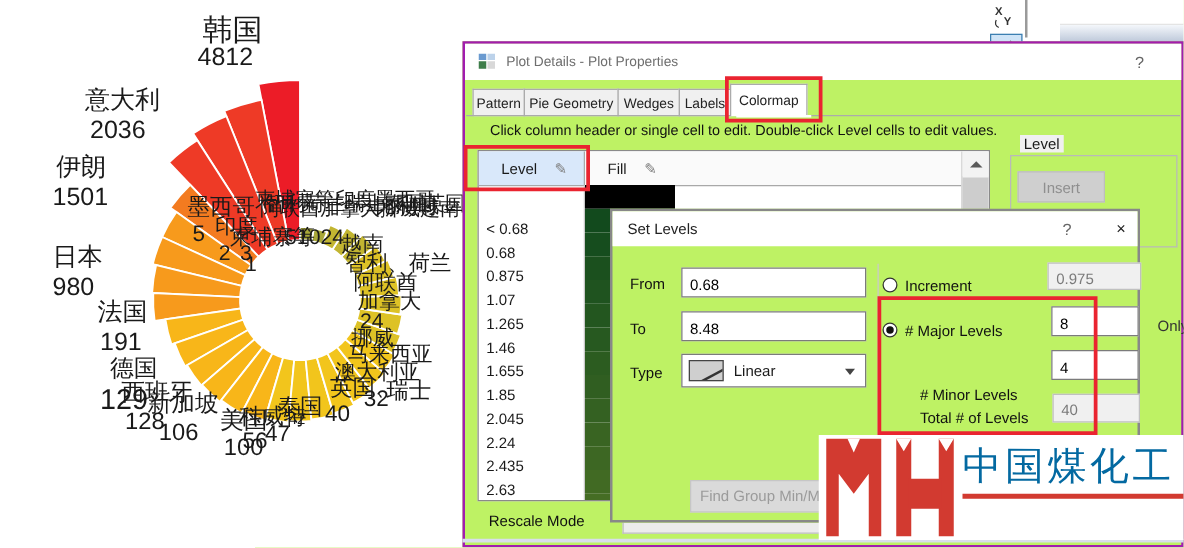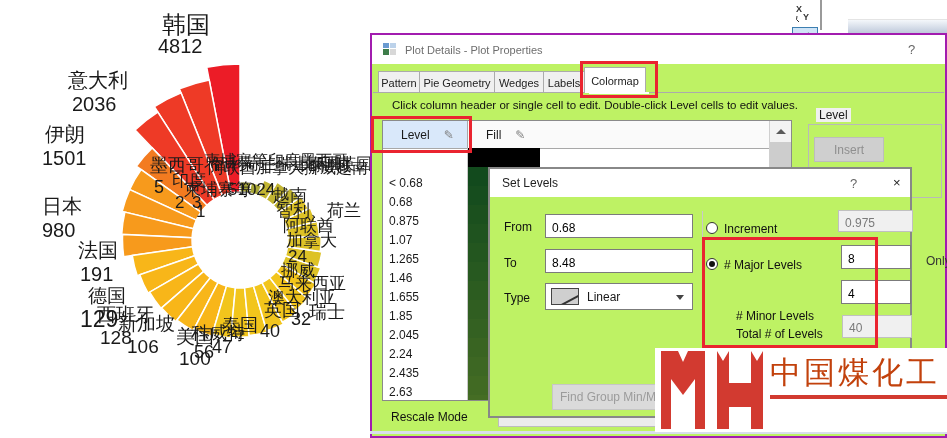--- a/index.html
+++ b/index.html
@@ -72,21 +72,21 @@
   .shadowstrip{position:absolute;left:498px;top:418px;width:412px;height:9px;background:#ececec;
                border:1px solid #bdbdbd;border-top:none;box-sizing:border-box;z-index:18;}
   .bottomline{position:absolute;left:370px;top:431px;width:577px;height:3px;background:#d8dfeb;z-index:12;}
   
   .redbox{position:absolute;border:3px solid #ea2430;z-index:30;}
   
   #chart{position:absolute;left:0;top:0;width:440px;height:438px;}
   #labels div{position:absolute;white-space:nowrap;color:#1a1a1a;line-height:1.05;}
   
   #logo{position:absolute;left:655px;top:348px;width:292px;height:84px;background:#fff;z-index:40;overflow:hidden;}
-  #logo .zh{position:absolute;left:115px;top:4px;font-size:31px;color:#c2410c;letter-spacing:3px;}
+  #logo .zh{position:absolute;left:115px;top:4px;font-size:31px;color:#0369a1;letter-spacing:3px;}
   #logo .bar{position:absolute;left:115px;top:47px;width:180px;height:4px;background:#d23a30;}
   #logo .en{position:absolute;left:117px;top:53px;font-size:23px;color:#999;letter-spacing:9px;}
 </style>
 </head>
 <body>
 <div id="app">
 
 <svg id="chart" viewBox="0 0 440 438">
       <path d="M 230.9,192.9 L 206.7,67.2 A 175.9829143712388 175.9829143712388 0 0 1 240.0,64.0 L 240.0,192.0 A 48 48 0 0 0 230.9,192.9 Z" fill="#ec1c27" stroke="#ffffff" stroke-width="1.5"></path>
       <path d="M 222.2,195.4 L 179.4,88.7 A 162.99988494596852 162.99988494596852 0 0 1 209.2,79.9 L 230.9,192.9 A 48 48 0 0 0 222.2,195.4 Z" fill="#ee3a26" stroke="#ffffff" stroke-width="1.5"></path>

